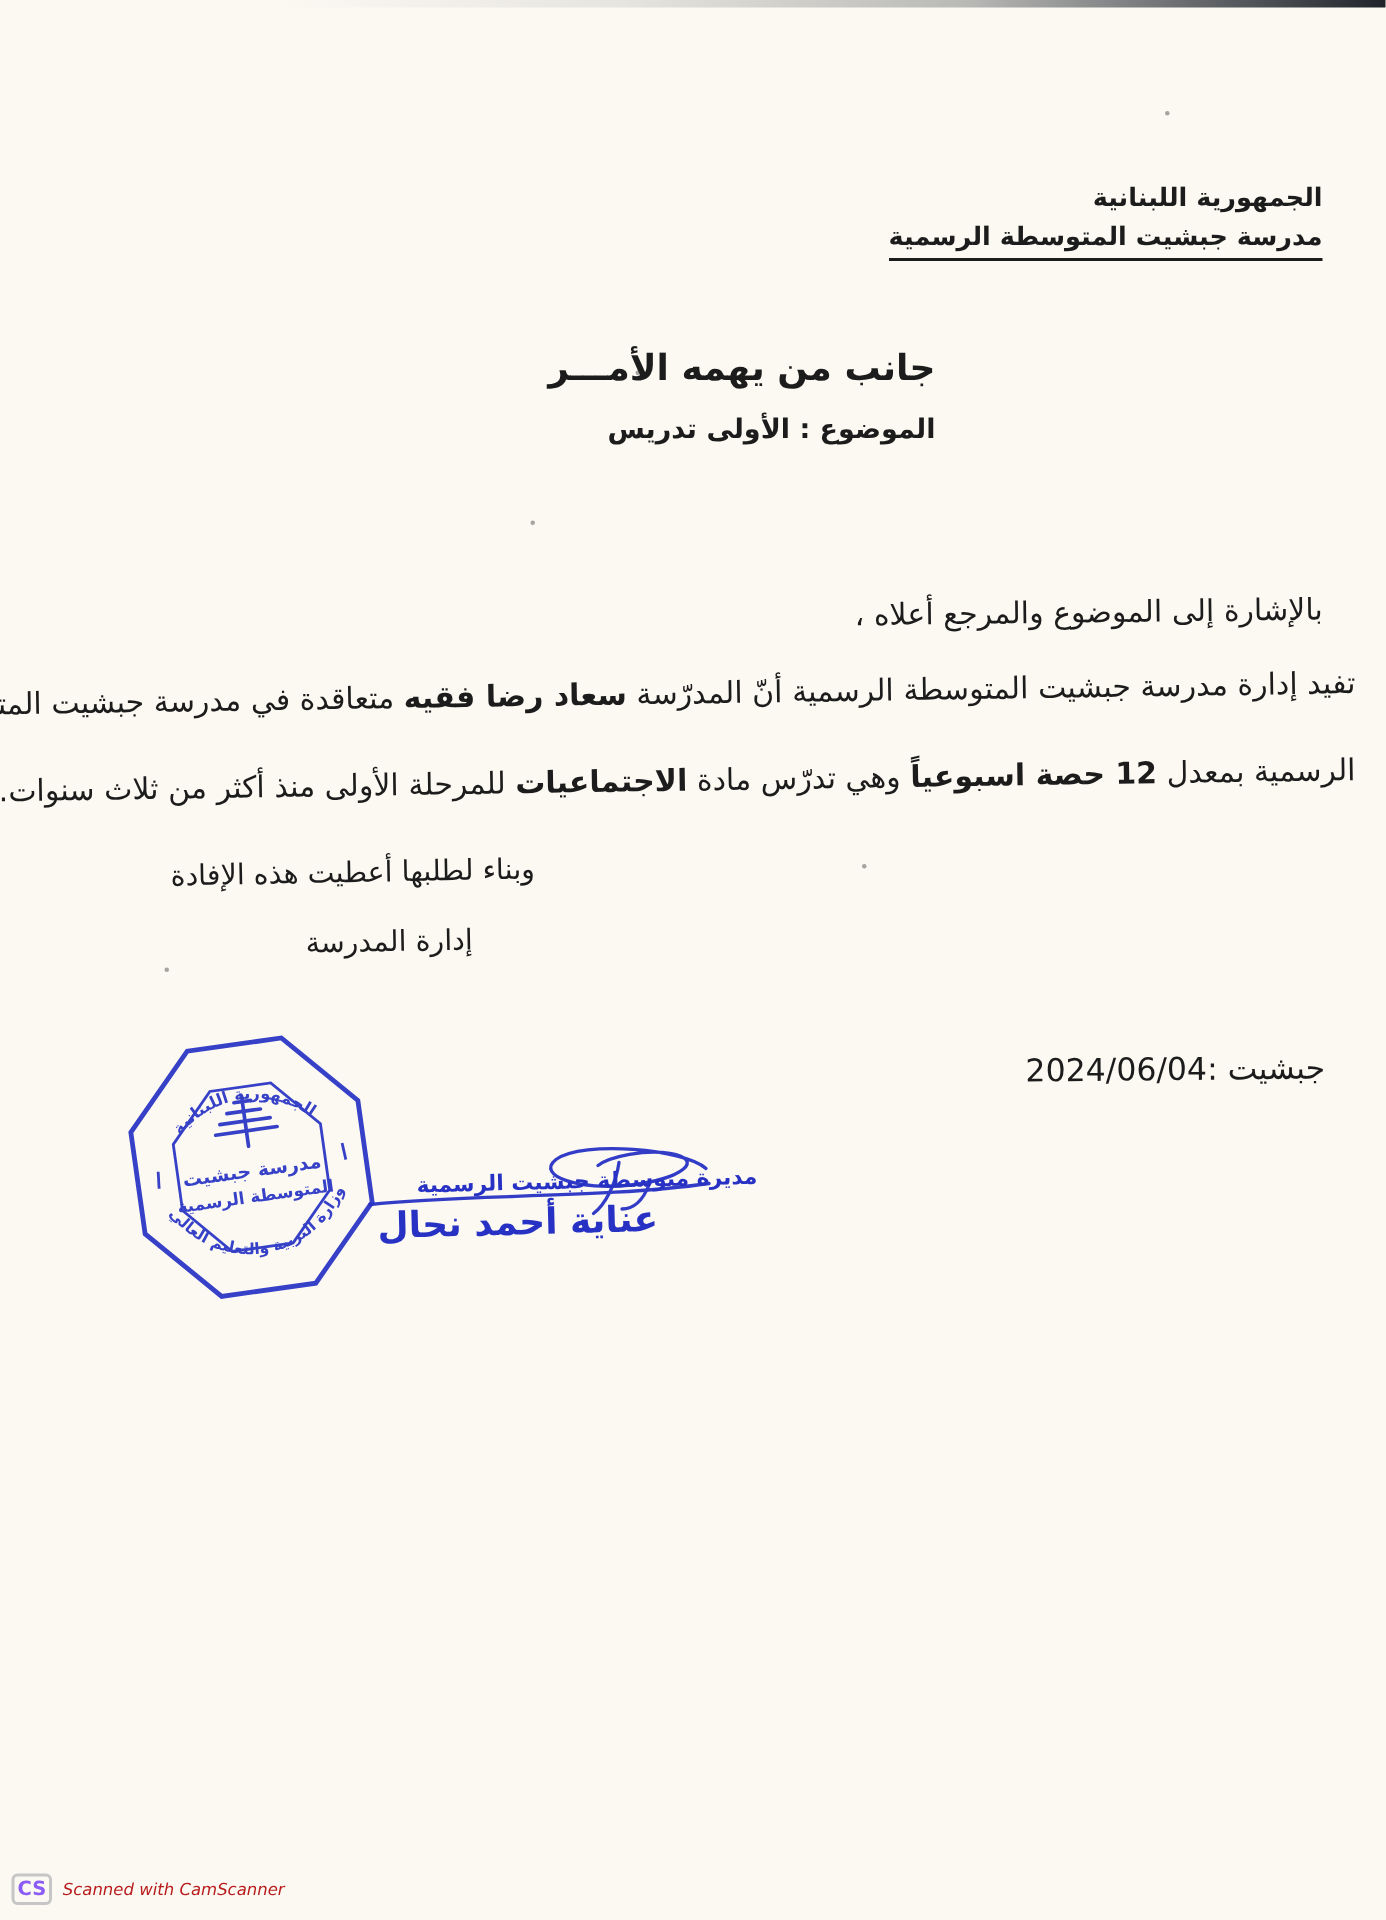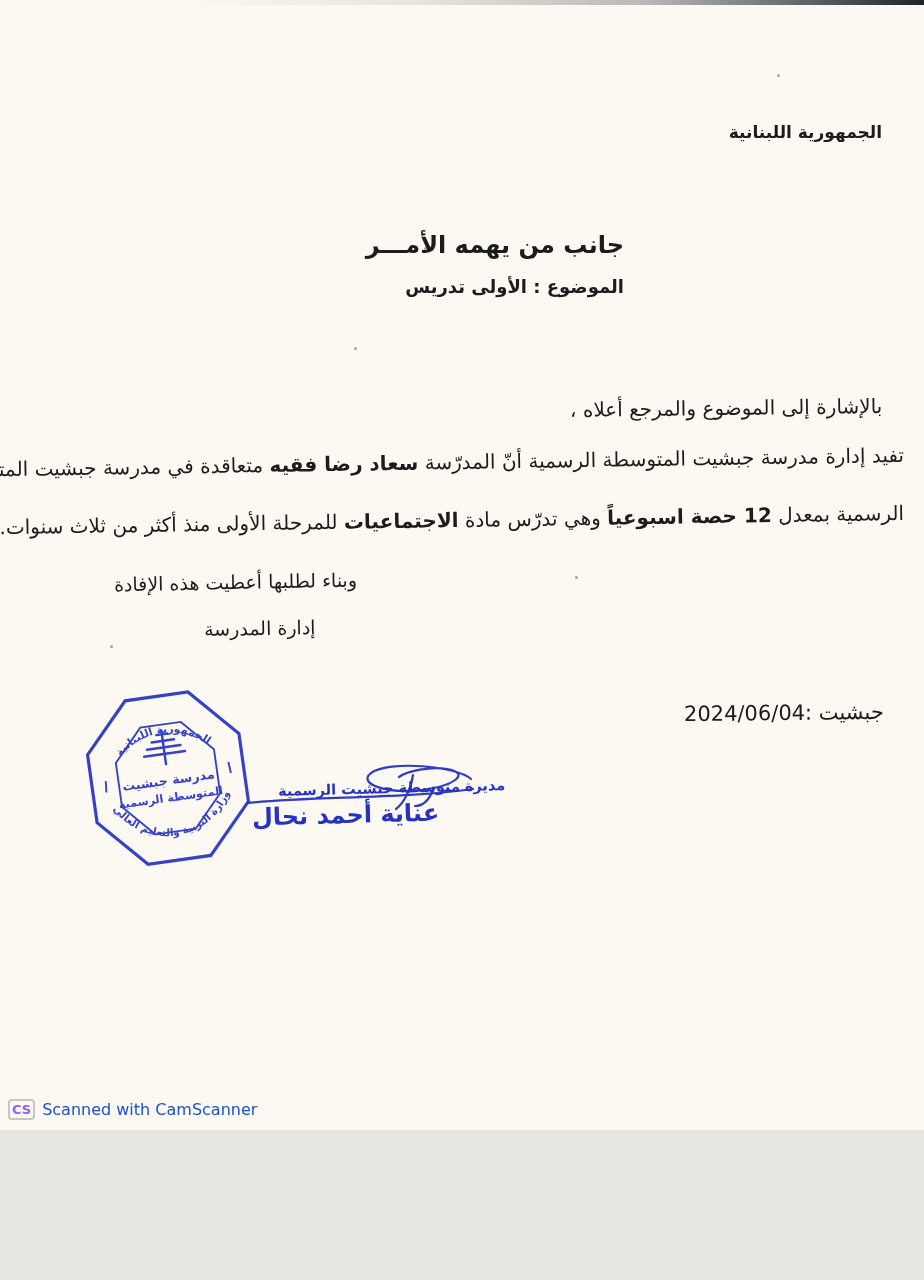--- a/index.html
+++ b/index.html
@@ -2,21 +2,21 @@
 <html lang="ar"><head>
 <meta charset="utf-8">
 <style>
   * { margin: 0; padding: 0; box-sizing: border-box; }
   html, body { background: #e8e6e0; }
   body { font-family: "DejaVu Sans", sans-serif; }
 
   .page {
     position: relative;
     width: 924px;
-    height: 1130px;
+    height: 1280px;
     margin: 0 auto;
     background: #fbf9f2;
     overflow: hidden;
     direction: rtl;
     color: #1c1c1c;
   }
 
   .top-edge {
     position: absolute;
     top: 0; left: 0; right: 0;
@@ -173,32 +173,34 @@
     border: 2px solid #c6c6c6;
     border-radius: 4px;
     color: #8b5cf6;
     font-size: 13px;
     font-weight: bold;
     line-height: 1;
     padding: 2px 2px;
     letter-spacing: 0;
   }
   .cs-text {
-    color: #1d4ed8;
-    font-size: 16px;
+    color: #b91c1c;
+    font-size: 11px;
+    font-style: italic;
   }
 </style>
 </head>
 <body>
 
 <div class="page">
   <div class="top-edge"></div>
 
   <header class="letterhead">
     <div>الجمهورية اللبنانية</div>
+    <div><span class="underlined">مدرسة جبشيت المتوسطة الرسمية</span></div>
   </header>
 
   <div class="addressee">جانب من يهمه الأمـــر</div>
   <div class="subject">الموضوع : الأولى تدريس</div>
 
   <div class="salutation">بالإشارة إلى الموضوع والمرجع أعلاه ،</div>
 
   <p class="para p1">
       <span>تفيد إدارة مدرسة جبشيت المتوسطة الرسمية أنّ المدرّسة </span>
       <b>سعاد رضا فقيه</b>

